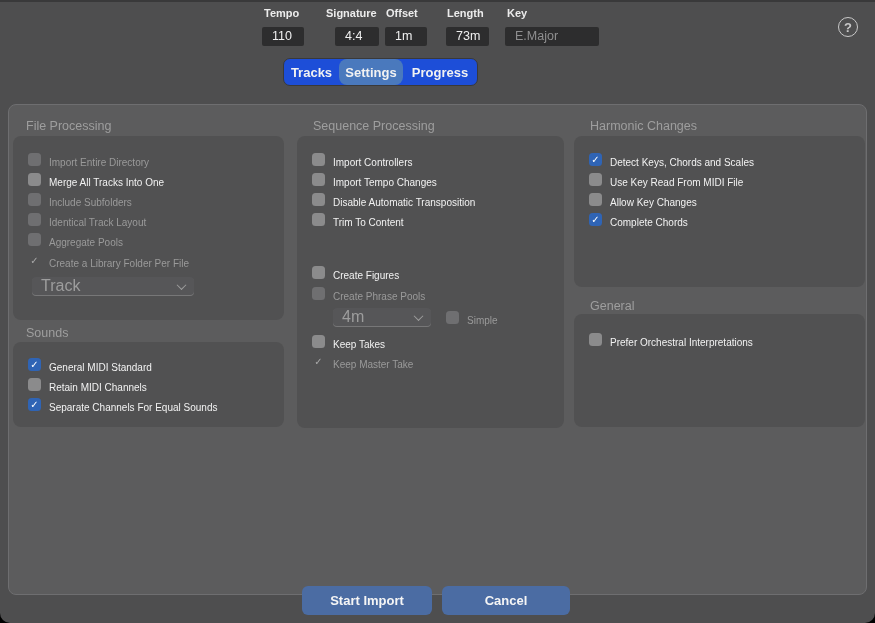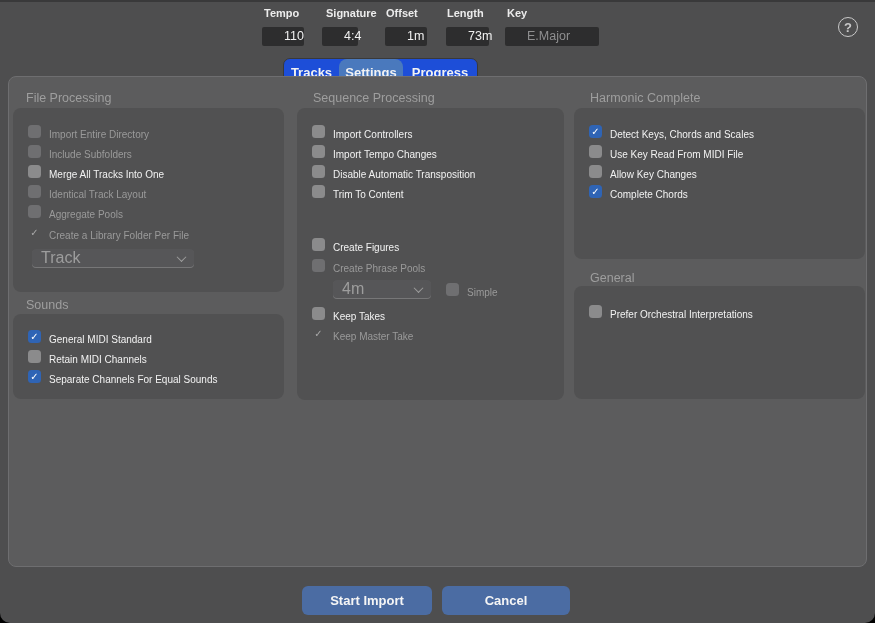--- a/index.html
+++ b/index.html
@@ -3,35 +3,35 @@
 <meta charset="utf-8">
 <style>
   html,body{margin:0;padding:0;background:#000;}
   body{width:875px;height:623px;position:relative;overflow:hidden;
        font-family:"Liberation Sans","DejaVu Sans",sans-serif;
        -webkit-font-smoothing:antialiased;}
   .window{position:absolute;inset:0;background:#4e4e4f;border-radius:0 0 10px 10px;overflow:hidden;}
   .top-edge{position:absolute;top:0;left:0;right:0;height:2px;background:#39393a;}
   .hlabel{position:absolute;top:7px;font-size:11px;font-weight:bold;color:#ececec;white-space:nowrap;}
   .hbox{position:absolute;top:27px;height:19px;background:#2d2d2e;border-radius:2px;
-        color:#f0f0f0;font-size:12.5px;line-height:19px;padding-left:22px;box-sizing:border-box;}
+        color:#f0f0f0;font-size:12.5px;line-height:19px;padding-left:10px;box-sizing:border-box;}
   .hbox.dim{color:#8f8f90;}
   .help{position:absolute;left:838px;top:17px;width:20px;height:20px;border:1.5px solid #c9c9c9;
         border-radius:50%;color:#c9c9c9;font-size:13px;font-weight:bold;display:flex;
         align-items:center;justify-content:center;box-sizing:border-box;cursor:default;}
 
   
   .tabbar{position:absolute;left:283px;top:58px;width:195px;height:28px;background:#1d4ed8;
           border:1px solid #39393a;border-radius:7px;display:flex;overflow:hidden;box-sizing:border-box;}
   .tab{flex:0 0 auto;display:flex;align-items:center;justify-content:center;
        font-size:13px;font-weight:bold;color:#f2f2f2;}
   .tab.active{background:#4a79bd;border-radius:8px;}
 
   
-  .main{position:absolute;left:8px;top:76px;width:859px;height:491px;background:#5c5c5d;
+  .main{position:absolute;left:8px;top:104px;width:859px;height:491px;background:#5c5c5d;
         border:1px solid #6e6e70;border-radius:8px;box-sizing:border-box;}
   .sec-label{position:absolute;font-size:12.5px;color:#9e9e9e;white-space:nowrap;}
   .panel{position:absolute;background:#515152;border-radius:8px;box-sizing:border-box;
          padding:13px 15px 0 15px;}
 
   
   .cb-row{display:flex;align-items:center;height:20.2px;}
   .cb{width:13px;height:13px;border-radius:3.5px;margin-right:8px;flex:0 0 auto;
       display:flex;align-items:center;justify-content:center;
       font-size:10px;font-weight:bold;line-height:13px;}
@@ -61,21 +61,21 @@
 <body>
 
 <div class="window">
   <div class="top-edge"></div>
 
   <div>
     <span class="hlabel" style="left:264px">Tempo</span>
     <span class="hbox" style="left:262px;width:42px">110</span>
 
     <span class="hlabel" style="left:326px">Signature</span>
-    <span class="hbox" style="left:322px;width:36px">4:4</span>
+    <span class="hbox" style="left:335px;width:44px">4:4</span>
 
     <span class="hlabel" style="left:386px">Offset</span>
     <span class="hbox" style="left:385px;width:42px">1m</span>
 
     <span class="hlabel" style="left:447px">Length</span>
     <span class="hbox" style="left:446px;width:43px">73m</span>
 
     <span class="hlabel" style="left:507px">Key</span>
     <span class="hbox dim" style="left:505px;width:94px">E.Major</span>
 
@@ -90,27 +90,27 @@
 
   <div class="main">
 
     <div class="sec-label" style="left:17px;top:14px">File Processing</div>
     <div class="panel" style="left:4px;top:31px;width:271px;height:184px">
       <div>
           <div class="cb-row disabled">
     <span class="cb off"></span>
     <span class="cb-label">Import Entire Directory</span>
   </div>
+          <div class="cb-row">
+    <span class="cb off"></span>
+    <span class="cb-label">Merge All Tracks Into One</span>
+  </div>
           <div class="cb-row disabled">
     <span class="cb off"></span>
     <span class="cb-label">Include Subfolders</span>
-  </div>
-          <div class="cb-row">
-    <span class="cb off"></span>
-    <span class="cb-label">Merge All Tracks Into One</span>
   </div>
           <div class="cb-row disabled">
     <span class="cb off"></span>
     <span class="cb-label">Identical Track Layout</span>
   </div>
           <div class="cb-row disabled">
     <span class="cb off"></span>
     <span class="cb-label">Aggregate Pools</span>
   </div>
           <div class="cb-row disabled">
@@ -190,21 +190,21 @@
     <span class="cb off"></span>
     <span class="cb-label">Keep Takes</span>
   </div>
           <div class="cb-row disabled">
     <span class="cb on"></span>
     <span class="cb-label">Keep Master Take</span>
   </div>
         </div>
     </div>
 
-    <div class="sec-label" style="left:581px;top:14px">Harmonic Complete</div>
+    <div class="sec-label" style="left:581px;top:14px">Harmonic Changes</div>
     <div class="panel" style="left:565px;top:31px;width:291px;height:151px">
       <div>
           <div class="cb-row">
     <span class="cb on"></span>
     <span class="cb-label">Detect Keys, Chords and Scales</span>
   </div>
           <div class="cb-row">
     <span class="cb off"></span>
     <span class="cb-label">Use Key Read From MIDI File</span>
   </div>

